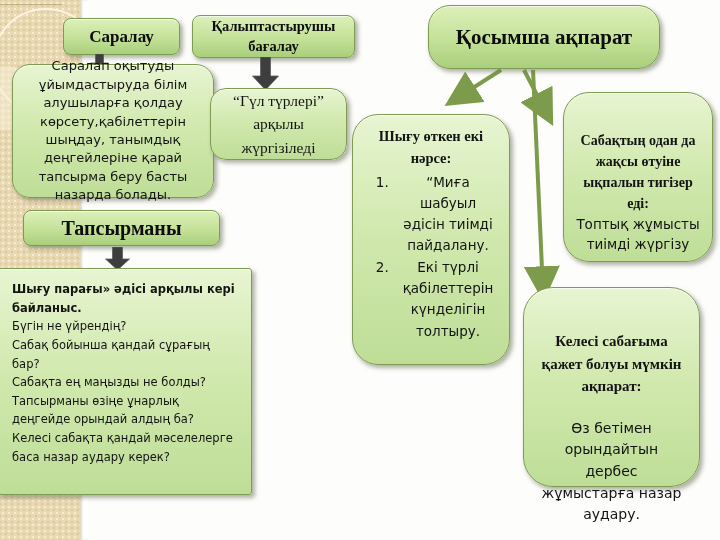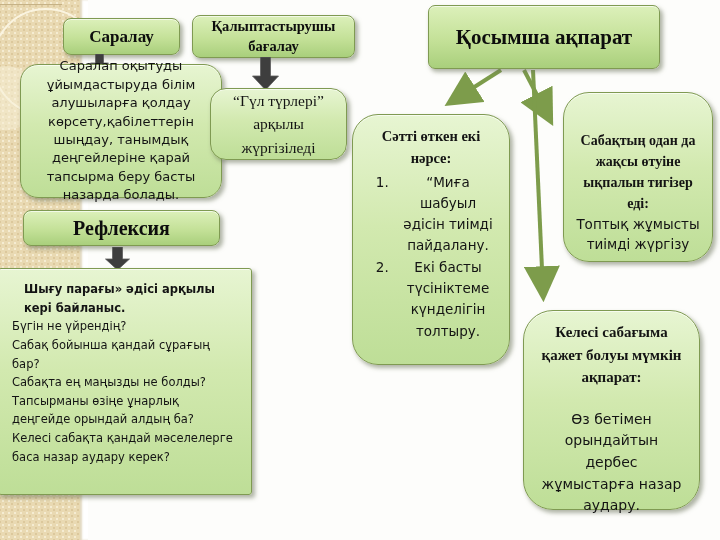--- a/index.html
+++ b/index.html
@@ -32,39 +32,39 @@
     font-family:"Liberation Serif",serif;font-weight:bold;color:#0d0d0d;text-align:center;
   }
   .content-box{
     background:linear-gradient(180deg,#e7f5d2 0%,#d2e9af 45%,#bede97 100%);
     color:#141414;text-align:center;
   }
 
   
   #saralau{left:63px;top:18px;width:117px;height:37px;font-size:17px;}
   #kalyp{left:192px;top:15px;width:163px;height:43px;font-size:14.5px;line-height:1.35;padding:8px 6px;}
-  #qosymsha{left:428px;top:5px;width:232px;height:64px;font-size:21px;border-radius:7px;}
+  #qosymsha{left:428px;top:5px;width:232px;height:64px;font-size:21px;border-radius:22px;}
   #reflexia{left:23px;top:210px;width:197px;height:36px;font-size:20px;}
 
-  #saralap{left:20px;top:64px;width:202px;height:134px;border-radius:18px;
+  #saralap{left:12px;top:64px;width:202px;height:134px;border-radius:18px;
     font-size:13px;line-height:1.42;display:flex;align-items:center;justify-content:center;padding:6px 9px;}
   #gul{left:210px;top:88px;width:137px;height:72px;border-radius:16px;
     font-family:"Liberation Serif",serif;font-size:15.5px;line-height:1.5;
     display:flex;align-items:center;justify-content:center;padding:4px 20px;}
   #shygu{left:-2px;top:268px;width:254px;height:227px;border-radius:3px;
     text-align:left;font-size:11.5px;line-height:1.62;padding:11px 13px;}
-  #shygu .q-title{font-weight:bold;margin-left:12px;}
+  #shygu .q-title{font-weight:bold;}
   #satti{left:352px;top:114px;width:158px;height:251px;border-radius:26px;padding:11px 8px 8px 8px;}
   #satti .s-title{font-family:"Liberation Serif",serif;font-weight:bold;font-size:14.5px;line-height:1.5;text-align:center;}
   #satti ol{margin:2px 0 0 0;padding:0 4px 0 32px;text-align:center;font-size:13.5px;line-height:1.58;}
   #satti li{padding-left:6px;}
   #sabaqtyn{left:563px;top:92px;width:150px;height:170px;border-radius:26px;padding:9px 8px;}
   #sabaqtyn .s-title{font-family:"Liberation Serif",serif;font-weight:bold;font-size:14px;line-height:1.5;margin-top:28px;}
   #sabaqtyn .s-text{font-size:13.5px;line-height:1.5;}
-  #kelesi{left:523px;top:310px;width:177px;height:200px;border-radius:30px;padding:10px 14px 10px 14px;}
+  #kelesi{left:523px;top:287px;width:177px;height:200px;border-radius:30px;padding:42px 14px 10px 14px;}
   #kelesi .s-title{font-family:"Liberation Serif",serif;font-weight:bold;font-size:15px;line-height:1.5;}
   #kelesi .s-text{font-size:14px;line-height:1.55;margin-top:20px;}
 
   .arrow-layer{position:absolute;left:0;top:0;width:720px;height:540px;pointer-events:none;}
   .dark-arrow{position:absolute;}
 </style>
 </head>
 <body>
 
 <div id="slide">
@@ -90,21 +90,21 @@
   <div id="saralau" class="box title-box">
     <span>Саралау</span>
   </div>
   <div id="kalyp" class="box title-box">
     <span>Қалыптастырушы бағалау</span>
   </div>
   <div id="qosymsha" class="box title-box">
     <span>Қосымша ақпарат</span>
   </div>
   <div id="reflexia" class="box title-box">
-    <span>Рефлексия</span>
+    <span>Тапсырманы</span>
   </div>
 
   <svg class="dark-arrow" style="left:90px;top:54px;" width="19" height="20" viewBox="0 0 19 20">
     <polygon points="5.5,0 13.5,0 13.5,9 18.5,9 9.5,19 0.5,9 5.5,9" fill="#3e3e3e" stroke="#5d5d5d" stroke-width="0.8"></polygon>
   </svg>
   <svg class="dark-arrow" style="left:252px;top:57px;" width="27" height="34" viewBox="0 0 27 34">
     <polygon points="8.5,0 18.5,0 18.5,19 26.5,19 13.5,33 0.5,19 8.5,19" fill="#3e3e3e" stroke="#5d5d5d" stroke-width="0.8"></polygon>
   </svg>
   <svg class="dark-arrow" style="left:105px;top:247px;" width="25" height="24" viewBox="0 0 25 24">
     <polygon points="7.5,0 17.5,0 17.5,12 24.5,12 12.5,23 0.5,12 7.5,12" fill="#3e3e3e" stroke="#5d5d5d" stroke-width="0.8"></polygon>
@@ -123,24 +123,24 @@
     <div>
         <div class="q">Бүгін не үйрендің?</div>
         <div class="q">Сабақ бойынша қандай сұрағың бар?</div>
         <div class="q">Сабақта ең маңызды не болды?</div>
         <div class="q">Тапсырманы өзіңе ұнарлық деңгейде орындай алдың ба?</div>
         <div class="q">Келесі сабақта қандай мәселелерге баса назар аудару керек?</div>
       </div>
   </div>
 
   <div id="satti" class="box content-box">
-    <div class="s-title">Сәтті өткен екі нәрсе:</div>
+    <div class="s-title">Шығу өткен екі нәрсе:</div>
     <ol>
         <li>“Миға шабуыл әдісін тиімді пайдалану.</li>
-        <li>Екі басты түсініктеме күнделігін толтыру.</li>
+        <li>Екі түрлі қабілеттерін күнделігін толтыру.</li>
       </ol>
   </div>
 
   <div id="sabaqtyn" class="box content-box">
     <div class="s-title">Сабақтың одан да жақсы өтуіне ықпалын тигізер еді:</div>
     <div class="s-text">Топтық жұмысты тиімді жүргізу</div>
   </div>
 
   <div id="kelesi" class="box content-box">
     <div class="s-title">Келесі сабағыма қажет болуы мүмкін ақпарат:</div>

